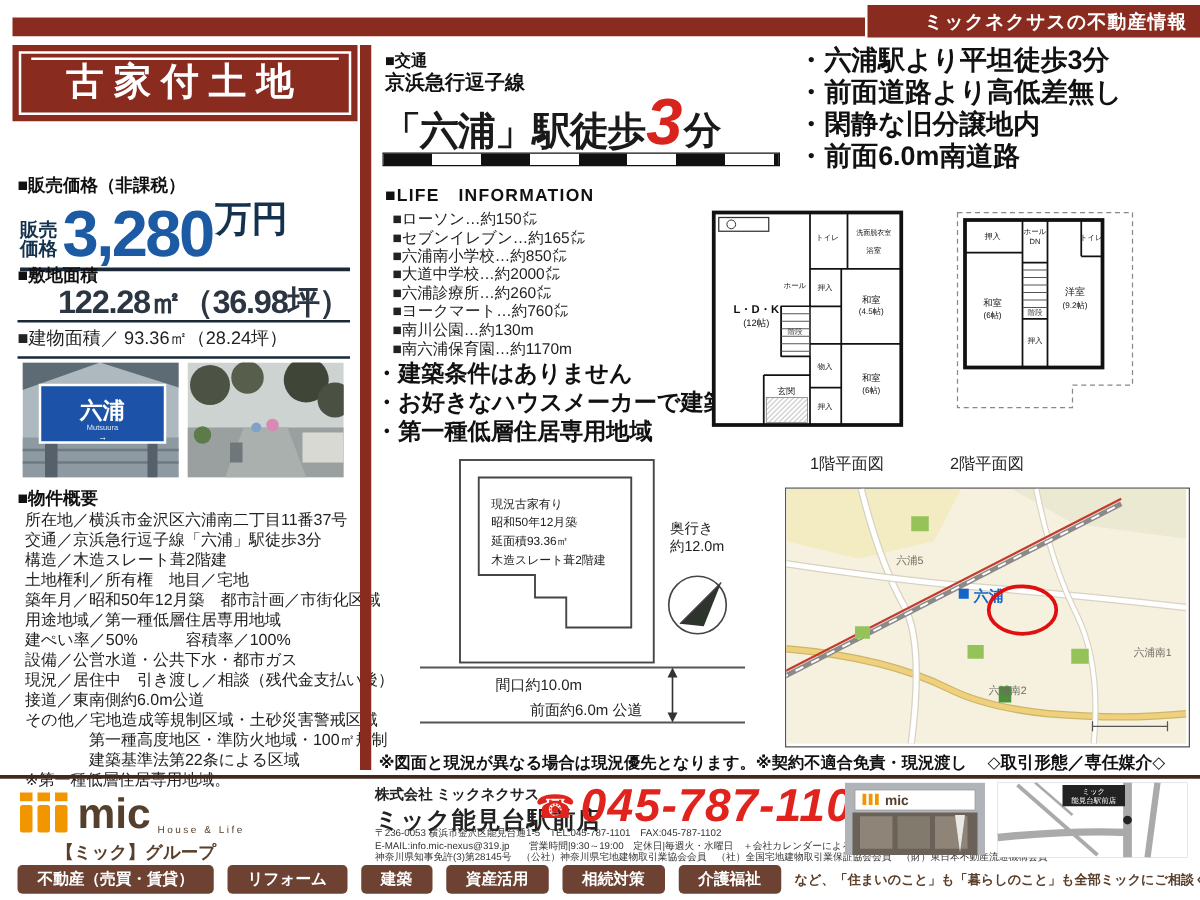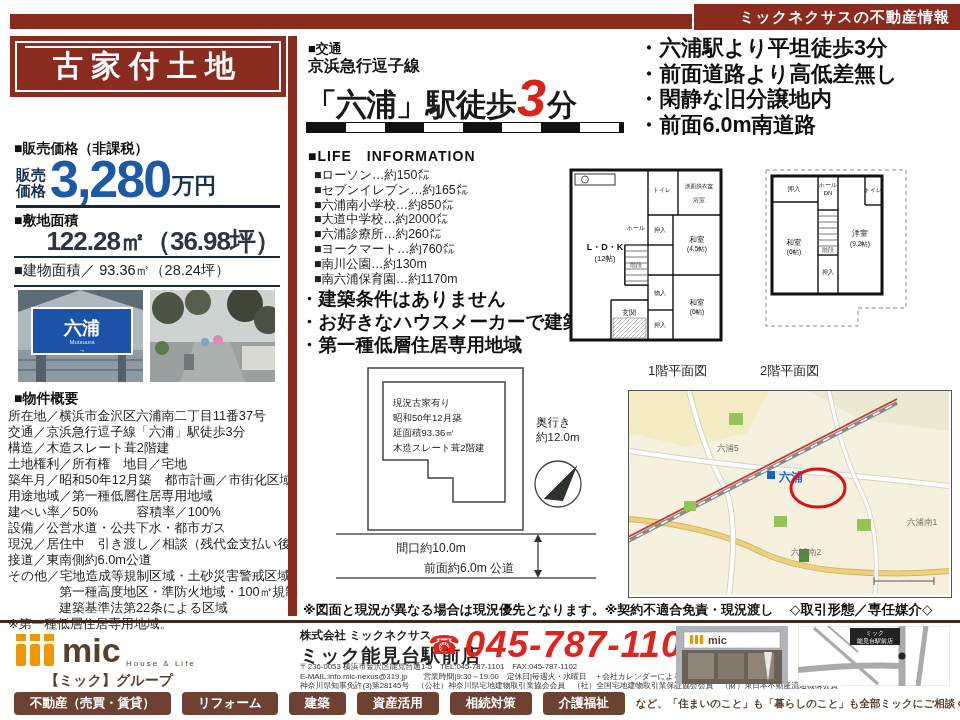--- a/index.html
+++ b/index.html
@@ -13,21 +13,21 @@
   
   .titlebox{background:#8a2b20;padding:5px;}
   .titlebox .inner{border:2px solid #fff;padding:2px 6px 6px 6px;text-align:center;}
   .title1{color:#fff;font-size:36px;font-weight:bold;letter-spacing:2px;line-height:1.15;white-space:nowrap;}
   .tdiv{height:2px;background:#fff;margin:1px 2px;}
   .title2{color:#fff;font-size:30px;font-weight:bold;letter-spacing:8px;line-height:1.15;white-space:nowrap;}
   .seclabel{font-size:14px;font-weight:bold;color:#111;}
   .price-row{display:flex;align-items:flex-end;border-bottom:3px solid #1b2838;padding-bottom:2px;}
   .price-stack{font-size:15px;font-weight:bold;color:#14324e;line-height:1.05;margin-right:4px;margin-bottom:4px;}
   .price-amount{font-size:52px;font-weight:bold;color:#1d5aa4;line-height:0.9;letter-spacing:-2px;}
-  .price-unit{font-size:22px;font-weight:bold;color:#14324e;margin-left:2px;margin-bottom:2px;}
+  .price-unit{font-size:29px;font-weight:bold;color:#14324e;margin-left:2px;margin-bottom:16px;}
   .land-row{border-bottom:2px solid #1b2838;}
   .land-value{font-size:26px;font-weight:bold;color:#2b3642;letter-spacing:-1px;text-align:right;margin-top:-6px;}
   .bldg-row{font-size:14.5px;color:#222;border-bottom:2px solid #1b2838;padding:3px 0 5px 0;}
   .outline-line{font-size:12.8px;line-height:16px;color:#222;white-space:nowrap;}
   .vband{background:#8a2b20;}
   
   .access-line{font-size:16px;font-weight:bold;color:#111;}
   .station-row{display:flex;align-items:flex-end;}
   .station-main{font-size:31px;font-weight:bold;color:#1a1a1a;letter-spacing:-1px;line-height:1;}
   .station-min{font-size:52px;font-weight:bold;font-style:italic;color:#d8241c;line-height:0.85;margin:0 1px;}
@@ -120,21 +120,21 @@
       <polygon points="45,52 80,52 95,92 30,92" fill="#aab0ae"></polygon>
       <rect x="92" y="56" width="33" height="24" fill="#d9d9d3"></rect>
       <circle cx="68" cy="50" r="5" fill="#d98ab4"></circle>
       <circle cx="55" cy="52" r="4" fill="#7fa3c6"></circle>
       <rect x="34" y="64" width="10" height="16" fill="#70777a"></rect>
       <circle cx="12" cy="58" r="7" fill="#5d7a4a"></circle>
     </svg>
   </div>
 
   <div class="abs seclabel" style="left:14px;top:390px;">■物件概要</div>
-  <div class="abs" style="left:8px;top:408px;width:272px;">
+  <div class="abs" style="left:20px;top:408px;width:272px;">
     <div class="outline-line">所在地／横浜市金沢区六浦南二丁目11番37号</div>
     <div class="outline-line">交通／京浜急行逗子線「六浦」駅徒歩3分</div>
     <div class="outline-line">構造／木造スレート葺2階建</div>
     <div class="outline-line">土地権利／所有権　地目／宅地</div>
     <div class="outline-line">築年月／昭和50年12月築　都市計画／市街化区域</div>
     <div class="outline-line">用途地域／第一種低層住居専用地域</div>
     <div class="outline-line">建ぺい率／50%　　　容積率／100%</div>
     <div class="outline-line">設備／公営水道・公共下水・都市ガス</div>
     <div class="outline-line">現況／居住中　引き渡し／相談（残代金支払い後）</div>
     <div class="outline-line">接道／東南側約6.0m公道</div>

